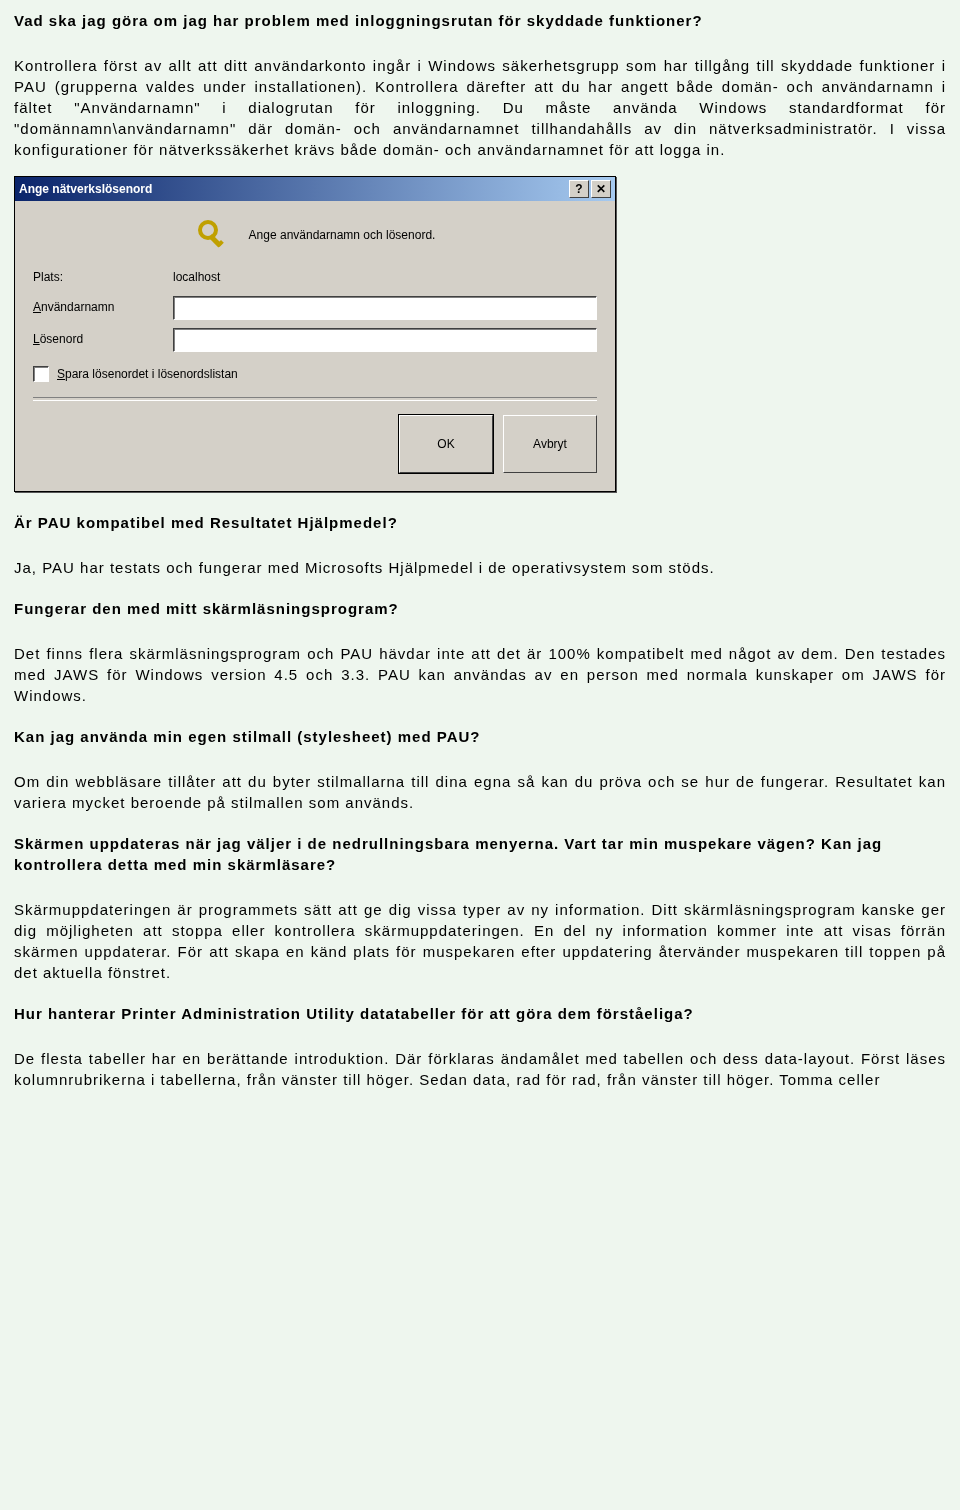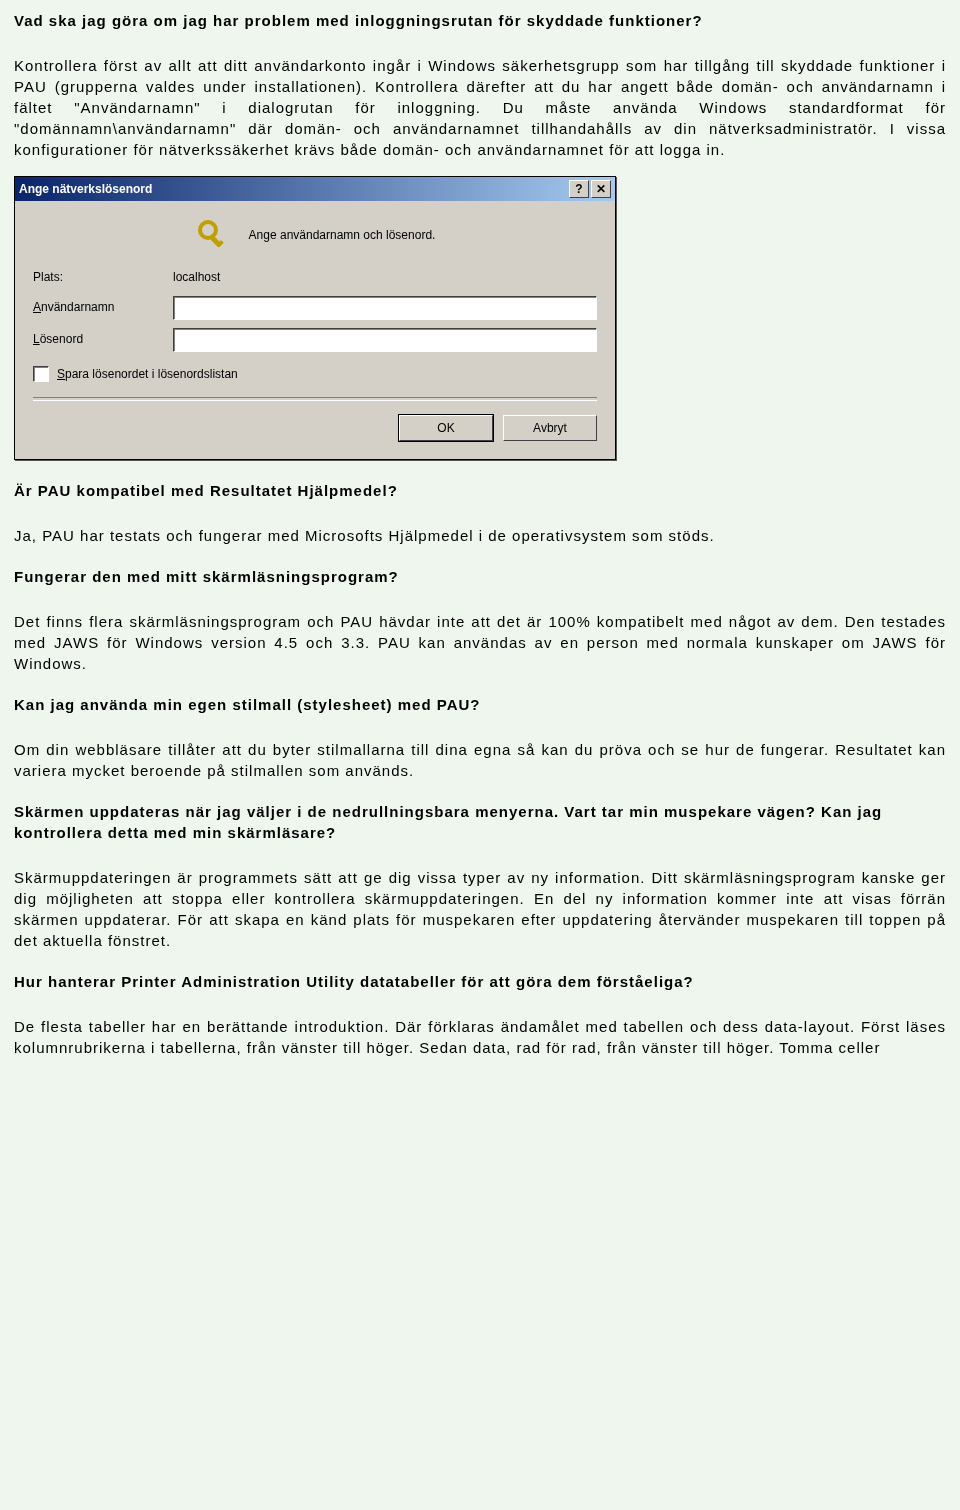--- a/index.html
+++ b/index.html
@@ -123,21 +123,21 @@
     border-bottom: 1px solid #fff;
     margin: 14px 0;
   }
   .btn-row {
     display: flex;
     justify-content: flex-end;
     gap: 10px;
   }
   .btn {
     min-width: 92px;
-    padding: 4px 0;
+    padding: 20px 0;
     text-align: center;
     background: #d4d0c8;
     border-top: 1px solid #fff;
     border-left: 1px solid #fff;
     border-right: 1px solid #404040;
     border-bottom: 1px solid #404040;
   }
   .btn.default {
     outline: 1px solid #000;
   }

